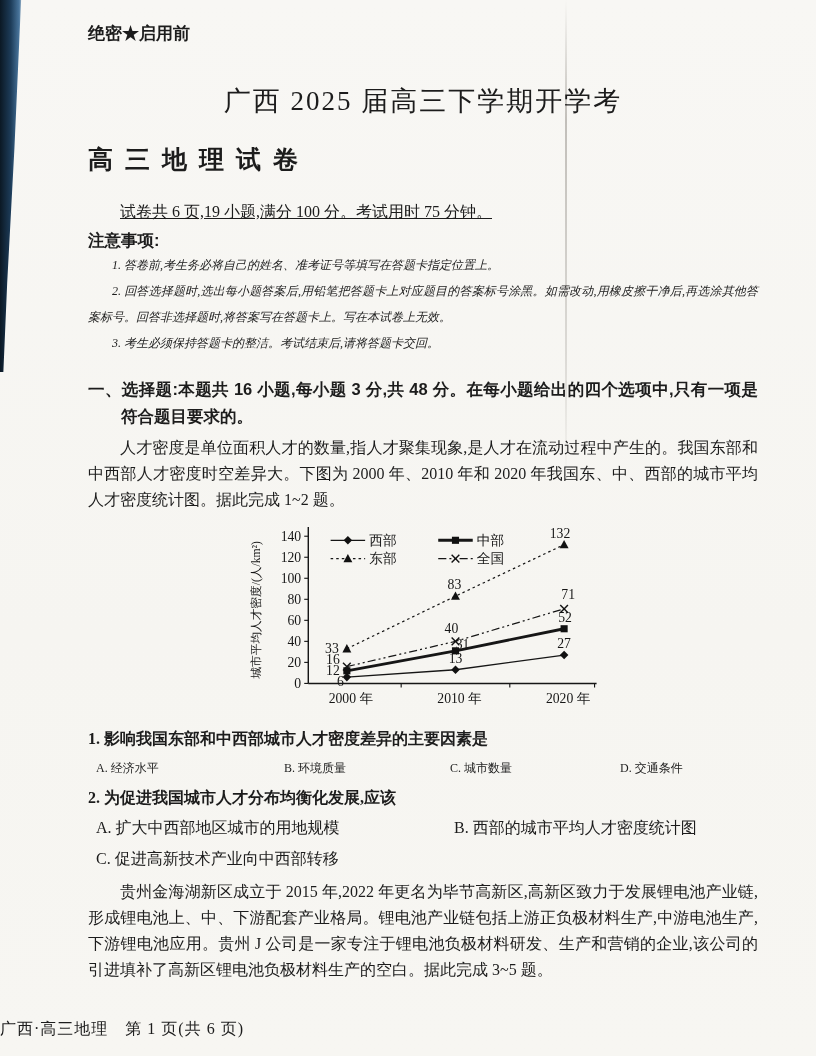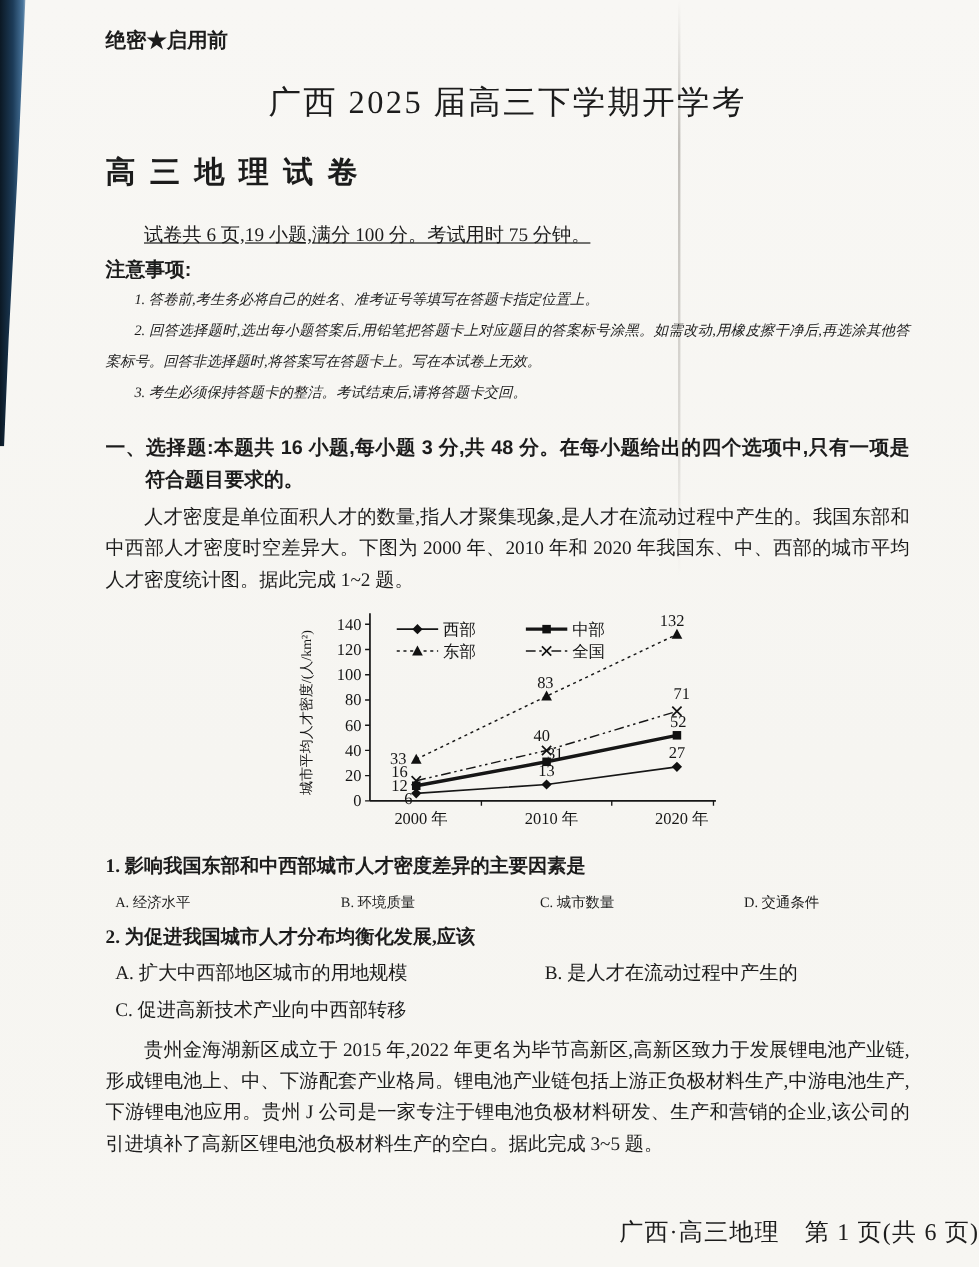--- a/index.html
+++ b/index.html
@@ -6,35 +6,35 @@
   .page{position:relative;width:816px;height:1056px;margin:0 auto;overflow:hidden;
         background:linear-gradient(180deg,#f8f7f4 0%,#f6f5f1 60%,#f7f6f2 100%);
         color:#1c1c1c;font-family:"Liberation Serif",serif;}
   .binding{position:absolute;left:0;top:0;width:24px;height:372px;
            background:linear-gradient(90deg,#0b1824 0%,#1d3c59 45%,#49759c 80%,rgba(120,150,175,0) 100%);
            clip-path:polygon(0 0,88% 0,60% 40%,30% 76%,14% 100%,0 100%);}
   .crease{position:absolute;left:565px;top:0;width:2px;height:480px;
           background:linear-gradient(180deg,rgba(150,145,138,0),rgba(140,135,128,.5) 25%,rgba(140,135,128,.25) 75%,rgba(140,135,128,0));}
   .content{position:absolute;left:88px;right:58px;top:22px;}
   .classification{font-family:"Liberation Sans",sans-serif;font-weight:700;font-size:17px;}
-  .title{text-align:center;font-size:27px;letter-spacing:2px;margin-top:22px;}
+  .title{text-align:center;font-size:27px;letter-spacing:2px;margin-top:38px;}
   .subtitle{text-align:left;font-size:25px;font-weight:700;letter-spacing:12px;margin-top:24px;}
   .exam-info{font-size:16px;margin-top:26px;text-indent:2em;text-decoration:underline;}
   .notice-heading{font-family:"Liberation Sans",sans-serif;font-weight:700;font-size:16.5px;margin-top:7px;}
   .notice-item{font-size:12px;line-height:26px;text-indent:2em;text-align:justify;font-style:italic;}
   .section-heading{font-family:"Liberation Sans",sans-serif;font-weight:700;font-size:16.5px;line-height:27px;
                    margin-top:20px;padding-left:2em;text-indent:-2em;text-align:justify;}
   .para{font-size:16px;line-height:26px;text-indent:2em;text-align:justify;margin-top:5px;}
   .chart-wrap{width:356px;margin:8px auto 2px;}
   .chart-wrap svg{display:block;}
   .stem{font-family:Liberation Serif, serif;font-weight:700;font-size:16px;line-height:29px;}
   .options-row{display:flex;font-size:12px;line-height:30px;margin-left:8px;}
   .options-row .opt.w1{width:188px;} .options-row .opt.w2{width:166px;} .options-row .opt.w3{width:170px;}
   .options-grid{display:grid;grid-template-columns:358px 1fr;font-size:16px;line-height:31px;margin-left:8px;}
-  .footer{position:absolute;bottom:16px;left:0;right:0;text-align:right;font-size:20px;letter-spacing:1px;}
+  .footer{position:absolute;bottom:16px;left:0;right:0;text-align:left;font-size:16px;letter-spacing:1px;}
 </style>
 </head>
 <body>
 
 <div class="page">
   <div class="binding"></div>
   <div class="crease"></div>
 
   <div class="content">
     <div class="classification">绝密★启用前</div>
@@ -140,21 +140,21 @@
         <span class="opt w2"><span>B.</span> <span>环境质量</span></span>
         <span class="opt w3"><span>C.</span> <span>城市数量</span></span>
         <span class="opt"><span>D.</span> <span>交通条件</span></span>
       </div>
     </div>
 
     <div class="question">
       <div class="stem"><span>2.</span> <span>为促进我国城市人才分布均衡化发展,应该</span></div>
       <div class="options-grid">
         <span class="opt"><span>A.</span> <span>扩大中西部地区城市的用地规模</span></span>
-        <span class="opt"><span>B.</span> <span>是人才在流动过程中产生的</span></span>
+        <span class="opt"><span>B.</span> <span>西部的城市平均人才密度统计图</span></span>
         <span class="opt"><span>C.</span> <span>促进高新技术产业向中西部转移</span></span>
       </div>
     </div>
 
     <div class="para">贵州金海湖新区成立于 2015 年,2022 年更名为毕节高新区,高新区致力于发展锂电池产业链,形成锂电池上、中、下游配套产业格局。锂电池产业链包括上游正负极材料生产,中游电池生产,下游锂电池应用。贵州 J 公司是一家专注于锂电池负极材料研发、生产和营销的企业,该公司的引进填补了高新区锂电池负极材料生产的空白。据此完成 3~5 题。</div>
   </div>
 
   <div class="footer">广西·高三地理　第 1 页(共 6 页)</div>
 </div>
 

